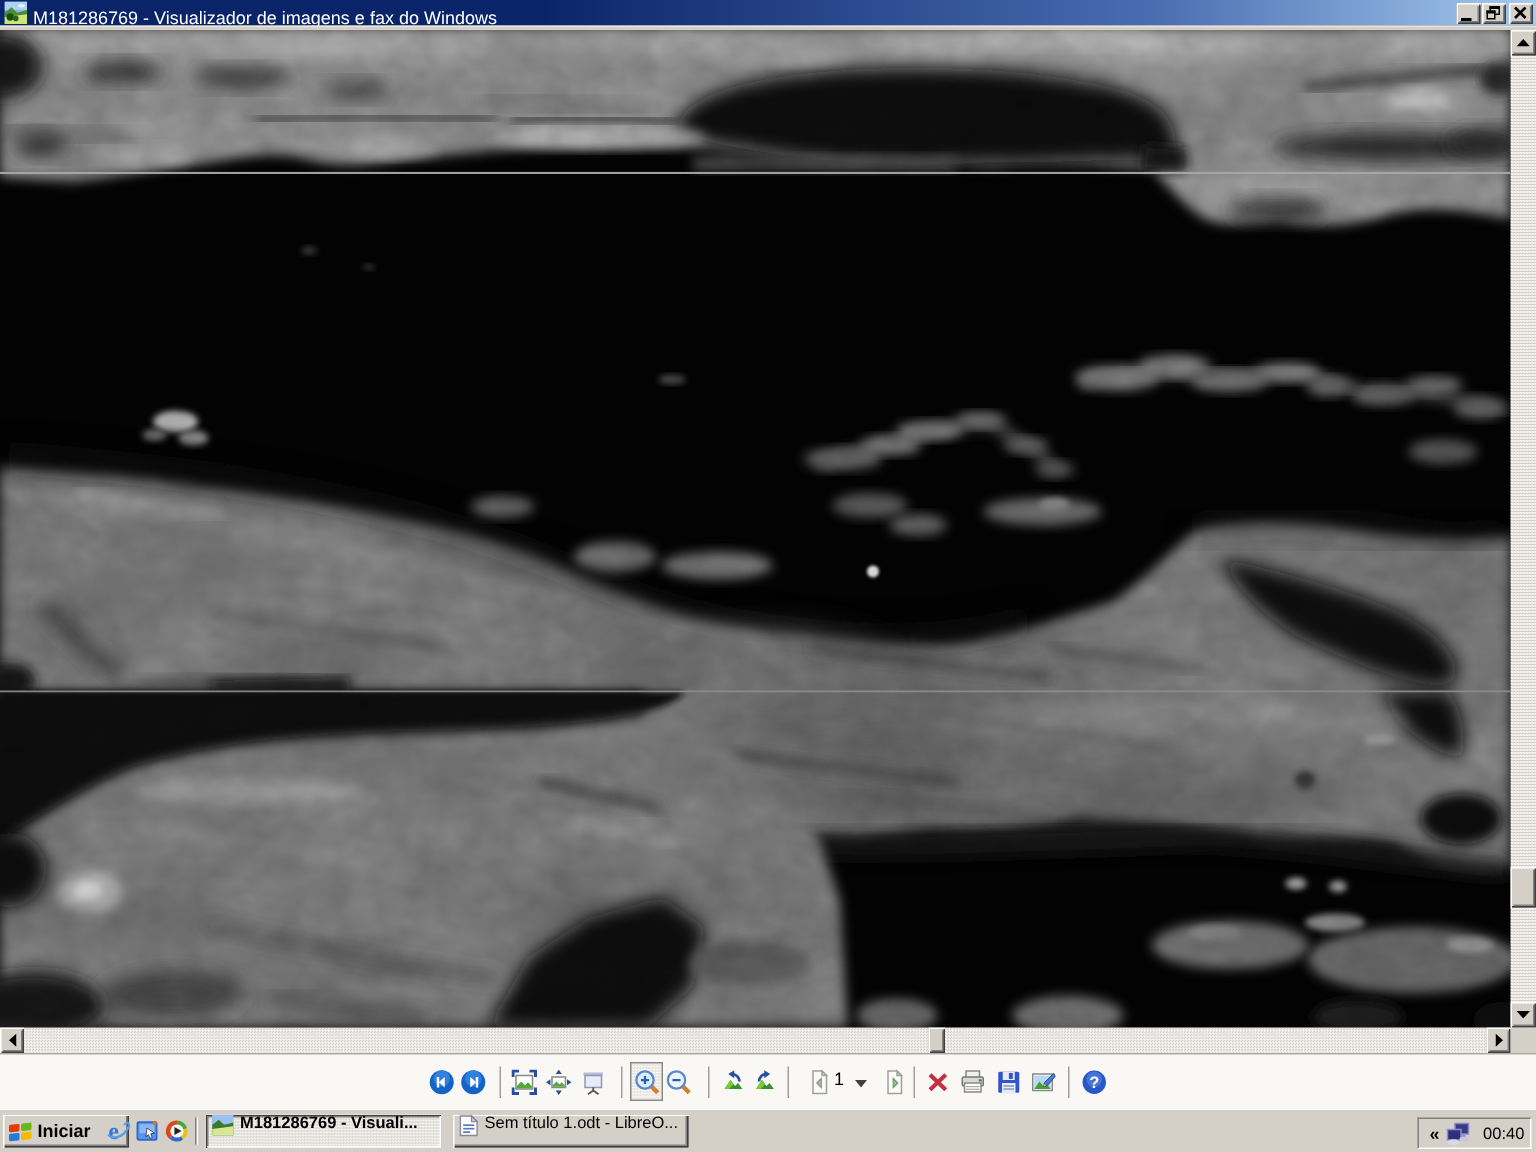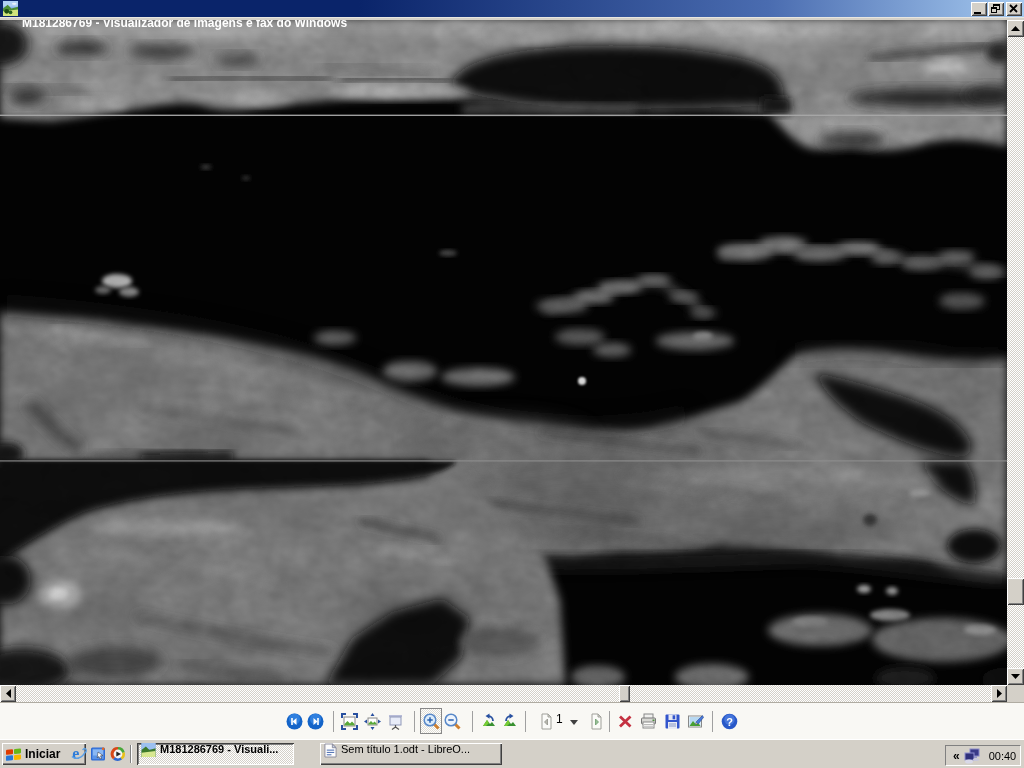--- a/index.html
+++ b/index.html
@@ -2,21 +2,21 @@
 <html><head>
 <meta charset="utf-8">
 <style>
 html,body{margin:0;padding:0;width:1024px;height:768px;overflow:hidden;background:#000;
  font-family:"Liberation Sans",sans-serif;}
 *{box-sizing:border-box}
 .abs{position:absolute}
 #titlebar{left:0;top:0;width:1024px;height:17px;
  background:linear-gradient(to right,#0a246a 0%,#0a246a 35%,#4a6cb0 75%,#a6caf0 100%);}
 #tbicon{left:3px;top:1px;width:15px;height:15px}
-#tbtext{left:22px;top:16px;color:#fff;font-weight:bold;font-size:12px;letter-spacing:0px;white-space:nowrap}
+#tbtext{left:22px;top:5px;color:#fff;font-weight:normal;font-size:12px;letter-spacing:0px;white-space:nowrap}
 .cbtn{top:2px;width:16px;height:14px;background:#d4d0c8;
  box-shadow:inset 1px 1px 0 #fff, inset -1px -1px 0 #404040, inset 2px 2px 0 #d4d0c8, inset -2px -2px 0 #808080;}
 #bmin{left:971px}#bmax{left:988px}#bclose{left:1006px}
 #frameedge{left:0;top:17px;width:1024px;height:3px;background:#d4d0c8;border-top:1px solid #e8e6e0}
 #imgarea{left:0;top:20px;width:1007px;height:665px;background:#000;overflow:hidden}
 
 .dither{background-image:conic-gradient(#fff 25%,#d4d0c8 0 50%,#fff 0 75%,#d4d0c8 0);background-size:2px 2px}
 .sbtn{background:#d4d0c8;box-shadow:inset 1px 1px 0 #fff, inset -1px -1px 0 #404040, inset 2px 2px 0 #d4d0c8, inset -2px -2px 0 #808080;display:flex;align-items:center;justify-content:center;font-size:7px;color:#000}
 #vscroll{left:1007px;top:20px;width:17px;height:665px}
 #hscroll{left:0;top:685px;width:1007px;height:17px}
@@ -420,21 +420,21 @@
   <div class="abs" style="left:130px;top:5px;width:2px;height:18px;border-left:1px solid #808080;border-right:1px solid #fff"></div>
     <div class="abs taskbtn active" style="left:137px;width:157px">
       <svg width="15" height="14" viewBox="0 0 16 16" style="flex:none">
         <rect width="16" height="16" fill="#7ba2e0"></rect>
         <rect width="16" height="7" fill="#9cc0f0"></rect>
         <path d="M0,8 L5,4 L9,8 L16,6 L16,16 L0,16 Z" fill="#3c7a2a"></path>
         <path d="M0,11 L16,9 L16,16 L0,16 Z" fill="#d8e890"></path>
       </svg>
       <span style="margin-left:4px">M181286769 - Visuali...</span>
     </div>
-  <div class="abs taskbtn" style="left:320px;width:182px">
+  <div class="abs taskbtn" style="left:302px;width:157px">
       <svg width="13" height="15" viewBox="0 0 14 16" style="flex:none">
         <path d="M1,1 L9,1 L13,5 L13,15 L1,15 Z" fill="#fdfdfd" stroke="#889"></path>
         <path d="M9,1 L9,5 L13,5 Z" fill="#c8d4e8" stroke="#889"></path>
         <rect x="3" y="7" width="8" height="1.2" fill="#5878b8"></rect>
         <rect x="3" y="9.5" width="8" height="1.2" fill="#5878b8"></rect>
         <rect x="3" y="12" width="5" height="1.2" fill="#5878b8"></rect>
       </svg>
       <span style="margin-left:4px">Sem título 1.odt - LibreO...</span>
     </div>
   <div class="abs" id="tray">

